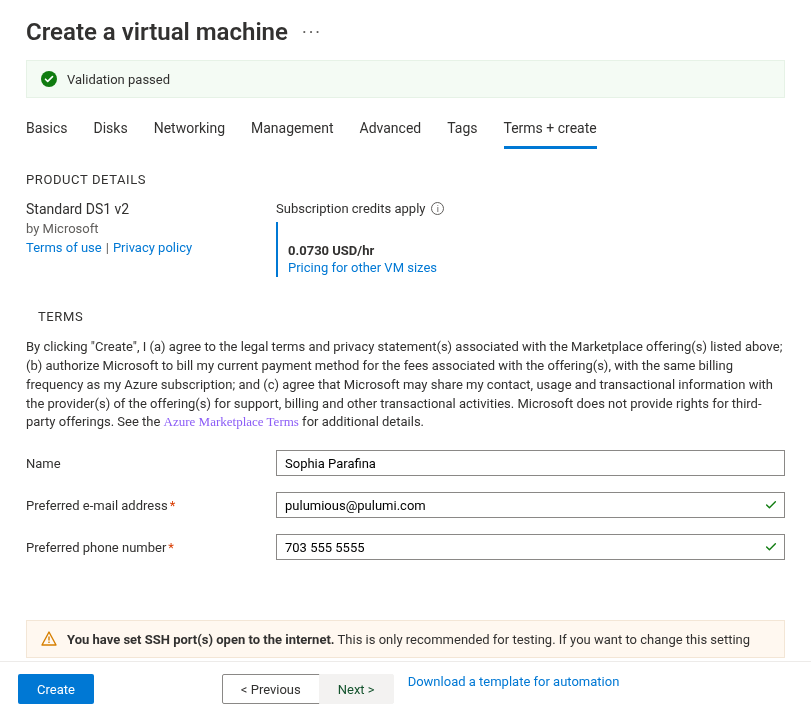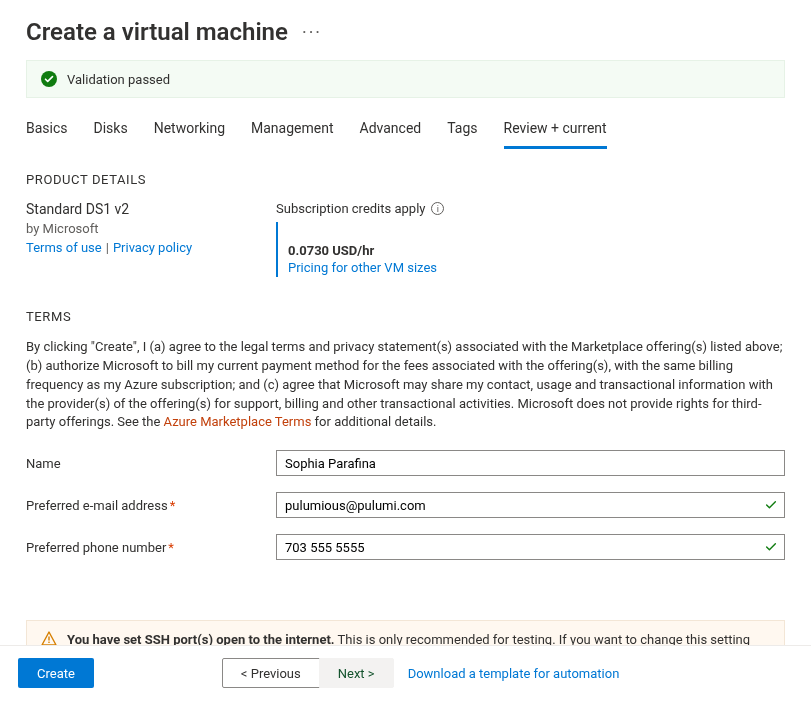--- a/index.html
+++ b/index.html
@@ -49,21 +49,21 @@
     .prod-links a{color:#0078d4;text-decoration:none;font-size:13px;}
     .prod-links span{color:#605e5c;margin:0 4px;}
     .prod-right{}
     .cred-row{font-size:13px;display:flex;align-items:center;margin-bottom:6px;}
     .info-ic{width:13px;height:13px;border:1px solid #605e5c;border-radius:50%;margin-left:6px;display:inline-flex;align-items:center;justify-content:center;font-size:9px;color:#605e5c;}
     .price-box{border-left:2px solid #0078d4;padding:2px 0 2px 10px;}
     .price-box .price{font-weight:700;font-size:13px;margin-top:19px;}
     .price-box a{color:#0078d4;text-decoration:none;display:block;font-size:13px;margin-top:2px;}
     
     .terms-p{font-size:13px;line-height:1.45;margin-bottom:18px;}
-    .terms-p a{color:#c2410c;text-decoration:none;}
+    .terms-p a{color:#8b5cf6;text-decoration:none;font-family:Liberation Serif, serif;}
     
     .frow{display:flex;align-items:center;margin-bottom:12px;margin-top:16px;}
     .flabel{width:250px;font-size:13px;}
     .req{color:#d83b01;margin-left:2px;}
     .finput-wrap{flex:1;position:relative;}
     .finput{
       width:100%;height:26px;
       border:1px solid #8a8886;
       font-size:13px;padding:2px 28px 2px 8px;
       font-family:inherit;
@@ -75,24 +75,24 @@
       background:#fff8f0;
       border:1px solid #f3e6d6;
       padding:10px 14px;font-size:13px;
       display:flex;align-items:center;
       white-space:nowrap;overflow:hidden;
     }
     .warn svg{width:16px;height:16px;margin-right:10px;flex-shrink:0;}
     .warn b{font-weight:700;}
     
     .footer{
-      position:absolute;left:0;right:0;bottom:16px;
+      position:absolute;left:0;right:0;bottom:0;
       padding:12px 18px;
       background:#fff;border-top:1px solid #edebe9;
-      display:flex;align-items:center;gap:14px;
+      display:flex;align-items:flex-start;gap:14px;
     }
     .btn{
       font-family:inherit;font-size:13px;
       height:30px;padding:0 18px;border-radius:2px;
       cursor:pointer;border:1px solid transparent;
     }
     .btn.primary{background:#0078d4;color:#fff;}
     .btn.secondary{background:#fff;border-color:#8a8886;color:#323130;}
     .btn.disabled{background:#f3f2f1;color:#14532d;border-color:#f3f2f1;cursor:default;}
     .footer a{color:#0078d4;text-decoration:none;font-size:13px;}
@@ -117,21 +117,21 @@
   <span>Validation passed</span>
 </div>
 
 <div class="tabs">
   <div class="tab">Basics</div>
   <div class="tab">Disks</div>
   <div class="tab">Networking</div>
   <div class="tab">Management</div>
   <div class="tab">Advanced</div>
   <div class="tab">Tags</div>
-  <div class="tab active">Review + current</div>
+  <div class="tab active">Terms + create</div>
 </div>
 
 <div class="content">
 
   <div class="sect-title">PRODUCT DETAILS</div>
   <div class="prod-grid">
     <div class="prod-left">
       <div class="prod-name">Standard DS1 v2</div>
       <div class="prod-by">by Microsoft</div>
       <div class="prod-links">
@@ -143,21 +143,21 @@
         <span>Subscription credits apply</span>
         <span class="info-ic">i</span>
       </div>
       <div class="price-box">
         <div class="price">0.0730 USD/hr</div>
         <a href="#">Pricing for other VM sizes</a>
       </div>
     </div>
   </div>
 
-  <div class="sect-title" style="margin-top:32px;">TERMS</div>
+  <div class="sect-title" style="margin-top:32px;margin-left:12px;">TERMS</div>
   <p class="terms-p">
     <span>By clicking "Create", I (a) agree to the legal terms and privacy statement(s) associated with the Marketplace offering(s) listed above; (b) authorize Microsoft to bill my current payment method for the fees associated with the offering(s), with the same billing frequency as my Azure subscription; and (c) agree that Microsoft may share my contact, usage and transactional information with the provider(s) of the offering(s) for support, billing and other transactional activities. Microsoft does not provide rights for third-party offerings. See the </span><a href="#">Azure Marketplace Terms</a><span> for additional details.</span>
   </p>
 
   <div class="frow">
     <div class="flabel">Name</div>
     <div class="finput-wrap">
       <input class="finput" value="Sophia Parafina" style="">
     </div>
   </div>

